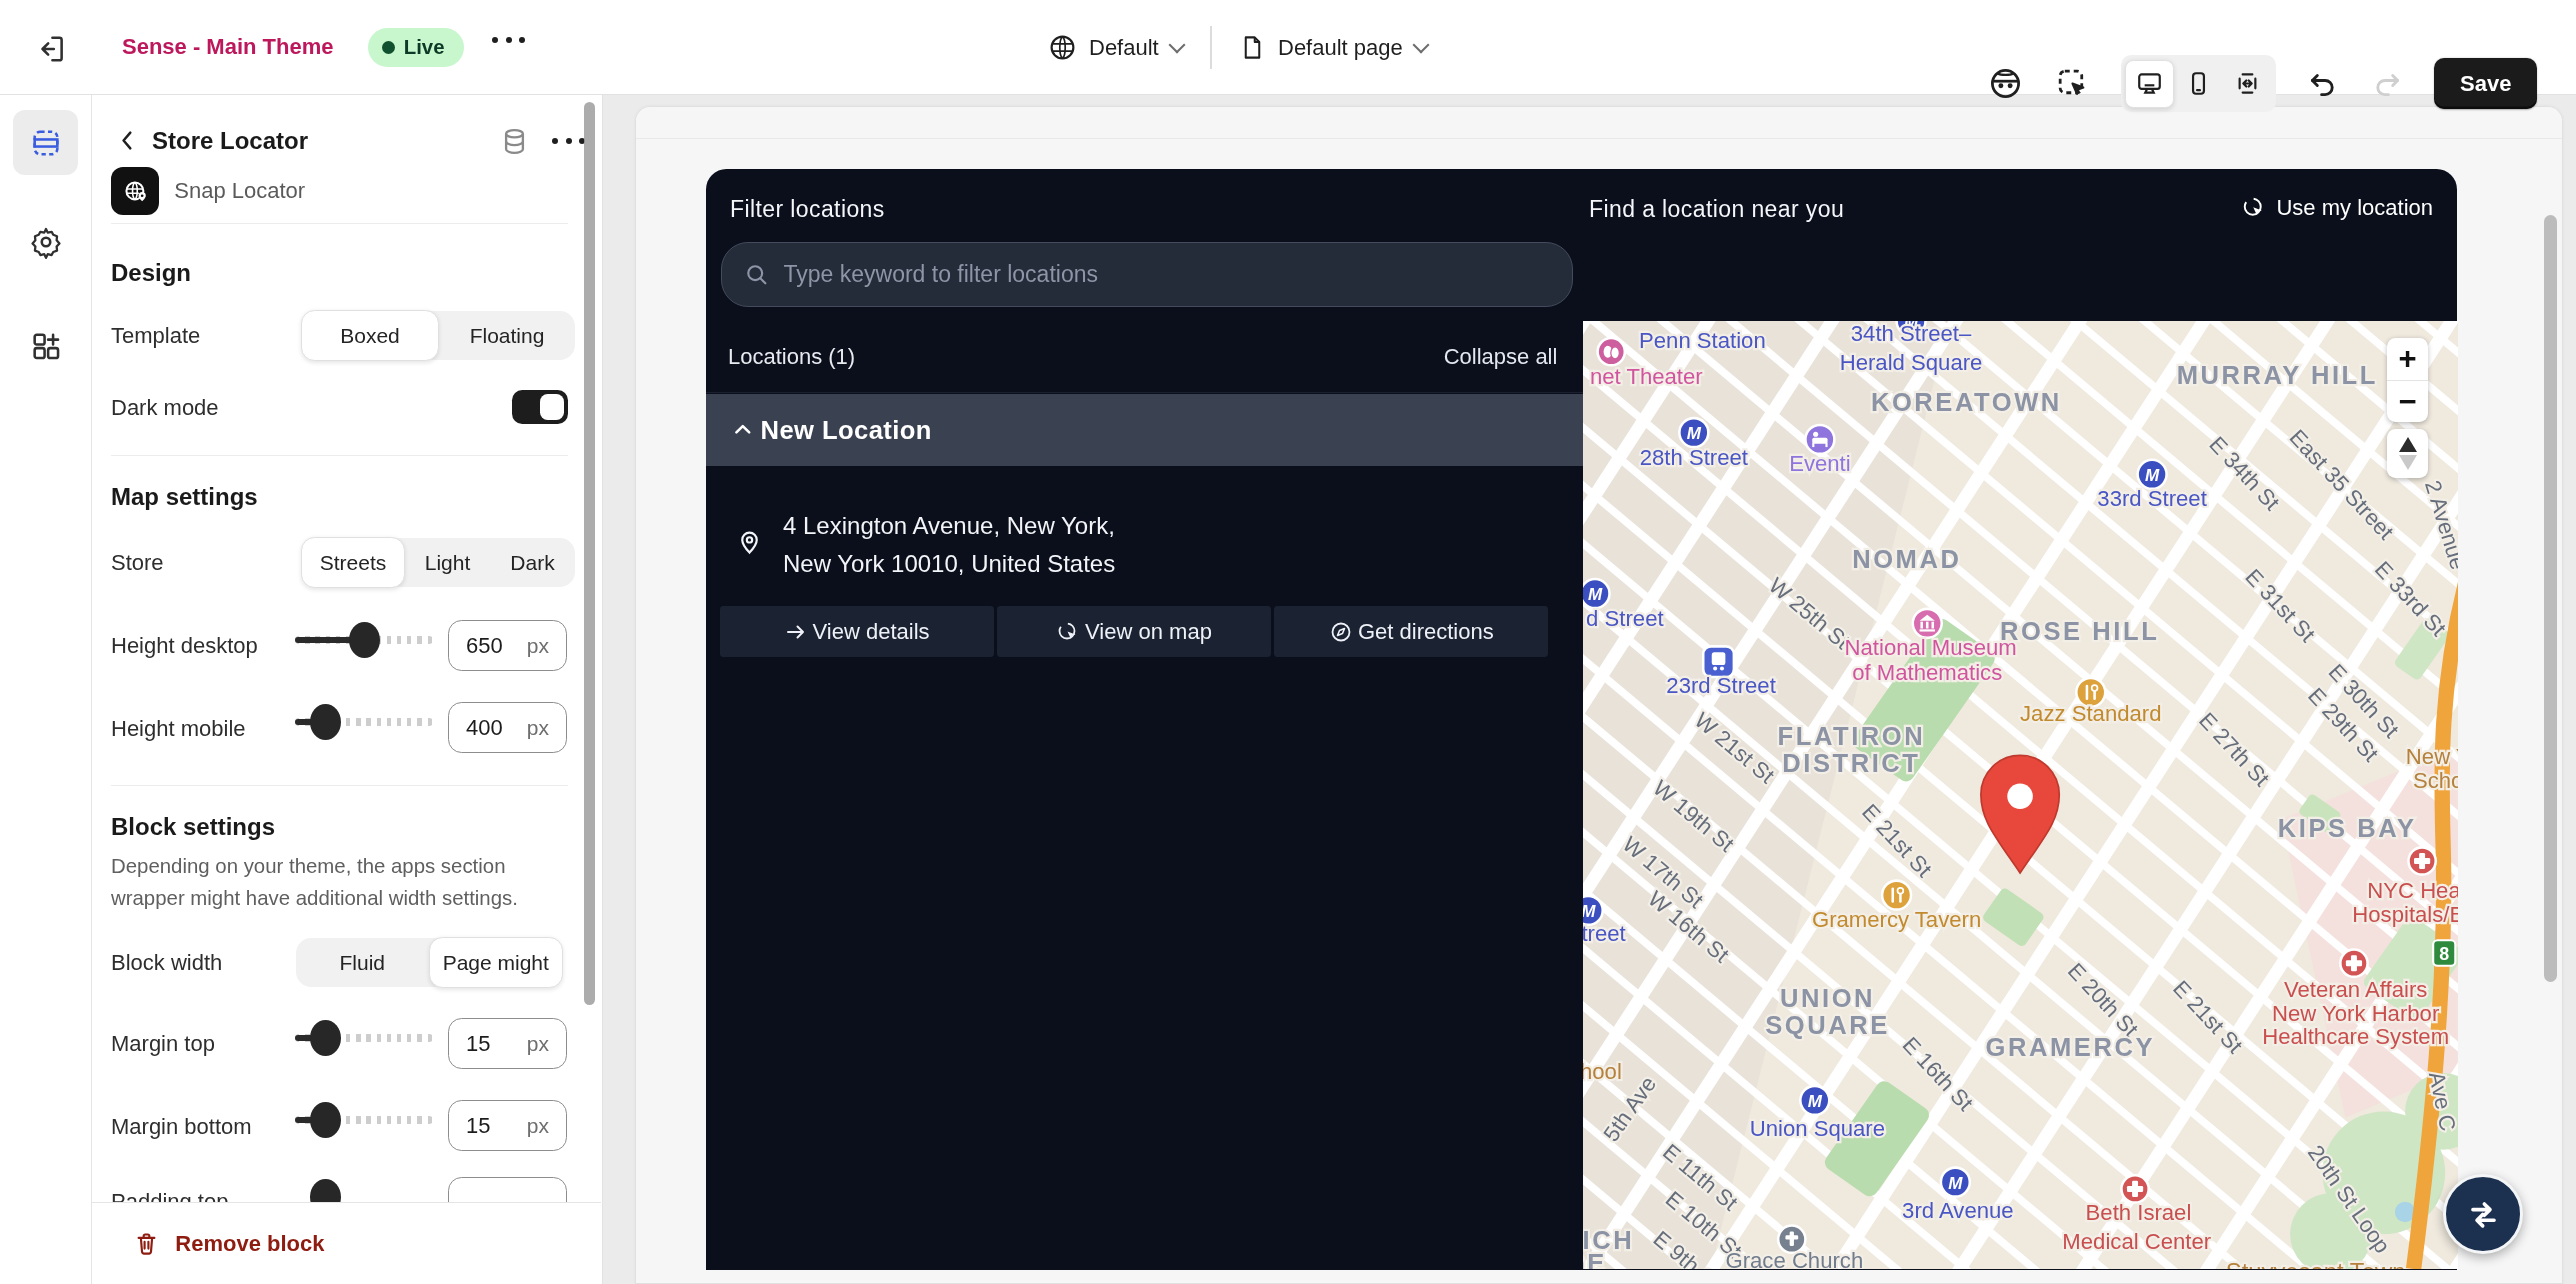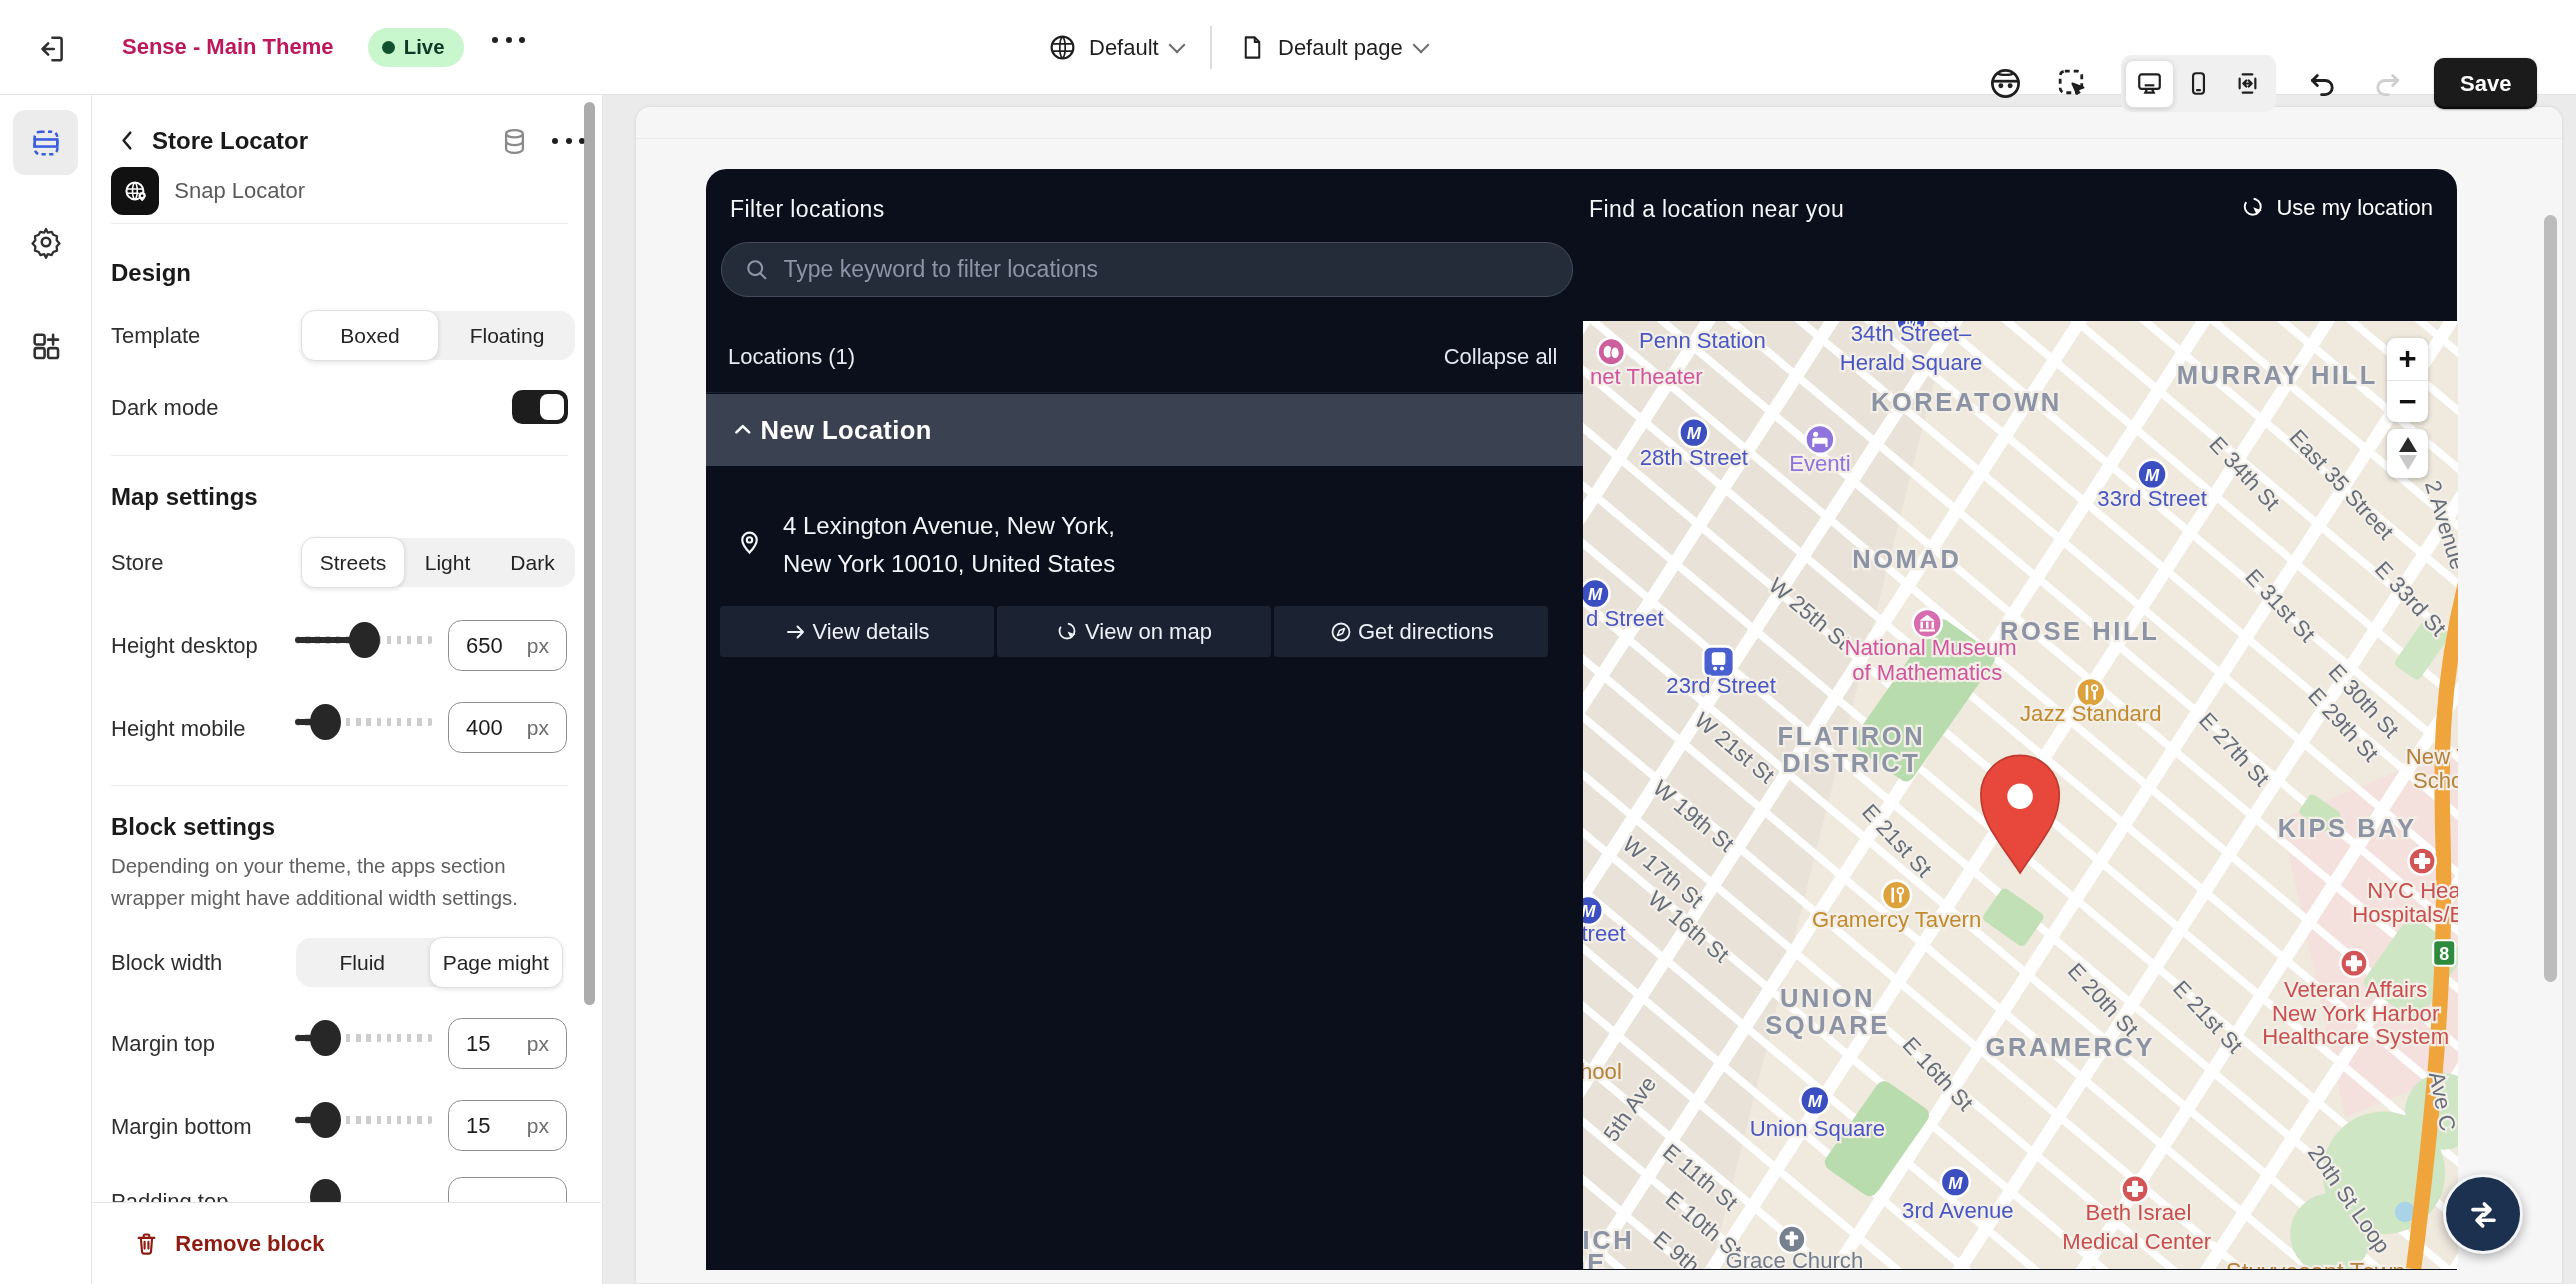--- a/index.html
+++ b/index.html
@@ -77,21 +77,21 @@
     box-shadow:0 0.9px 3.4px rgba(0,0,0,.05); }
   .pagebar { position:absolute; left:0; top:0; width:1928px; height:31.5px; background:#f6f6f6;
     border-bottom:1.7px solid #e9e9e9; }
   .cv-thumb { position:absolute; left:1908px; top:108px; width:12.8px; height:767px; background:#bcbcbc;
     border-radius:6.8px; }
 
   
   .widget { position:absolute; left:70px; top:62px; width:1751px; height:1101px; background:#0b0f1b;
     border-radius:20.4px 20.4px 0 0; color:#fff; }
   .w-label { font-size:23px; color:#f5f6fa; letter-spacing:0.4px; }
-  .w-input { position:absolute; height:55px; background:#242b39; border:1.7px solid #434b5c; border-radius:27px;
+  .w-input { position:absolute; height:65px; background:#242b39; border:1.7px solid #434b5c; border-radius:27px;
     display:flex; align-items:center; padding:0 22px; gap:13.6px; }
   .w-input span { font-size:23px; color:#8d95a6; }
   .use-loc { position:absolute; display:flex; align-items:center; gap:10.2px; font-size:22px; color:#fff; }
   .list-col { position:absolute; left:0; top:152px; width:877px; height:948px; }
   .list-head { position:absolute; left:0; top:0; width:877px; height:72px; display:flex; align-items:center;
     justify-content:space-between; padding:0 25.6px 0 22px; border-bottom:1.7px solid #1a2030; }
   .list-head .lh-l { font-size:22px; color:#e8eaf0; }
   .list-head .lh-r { font-size:22px; color:#e3e7ef; }
   .loc-row { position:absolute; left:0; top:73px; width:877px; height:72px; background:#3a4150;
     display:flex; align-items:center; padding-left:24px; gap:5px; }

